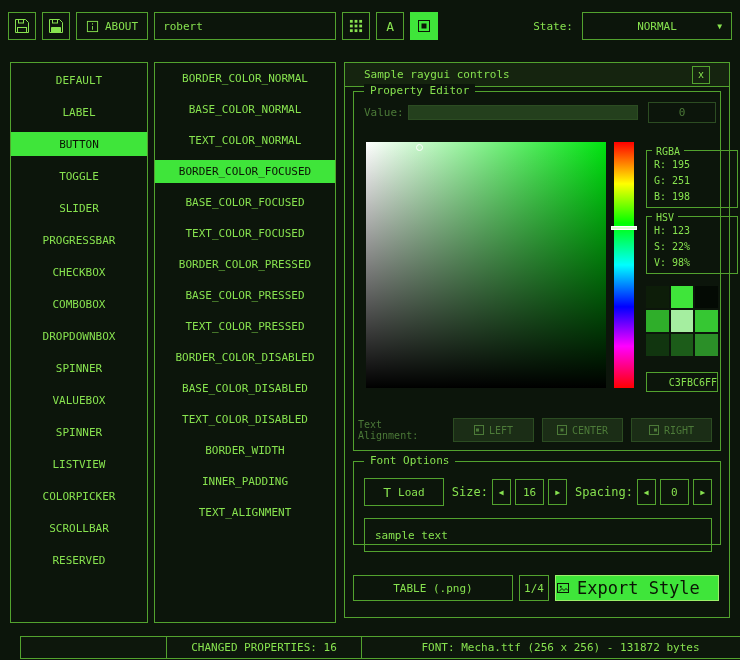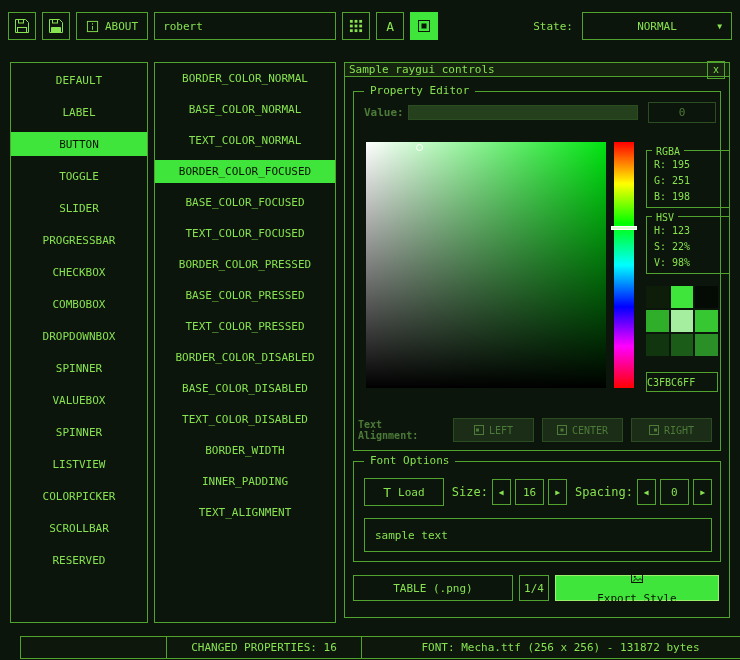--- a/index.html
+++ b/index.html
@@ -36,62 +36,62 @@
   .list-controls .item { height:32px; }
   .list-props .item { height:31px; }
   .list .item span { position:relative; z-index:1; }
   .list .item.selected { color:var(--accent-text); }
   .list .item.selected::before { content:""; position:absolute; left:0; right:0; top:4px; bottom:4px;
                                  background:var(--accent); z-index:0; }
 
   
   .panel { position:absolute; left:344px; top:62px; width:386px; height:556px;
            border:1px solid var(--border); background:var(--bg); }
-  .panel-title { height:14px; border-bottom:1px solid var(--border); background:var(--titlebar-bg);
-                 display:flex; align-items:center; padding:0 4px; font-size:11px;text-align:right; }
+  .panel-title { height:24px; border-bottom:1px solid var(--border); background:var(--titlebar-bg);
+                 display:flex; align-items:center; padding:0 19px; font-size:11px;text-align:right; }
   .close-btn { margin-left:auto; width:18px; height:18px; border:1px solid var(--border);
                display:flex; align-items:center; justify-content:center; font-size:10px; }
 
   .group { position:absolute; border:1px solid var(--border); }
   .group-label { position:absolute; top:-8px; left:10px; background:var(--bg);
                  padding:0 6px; font-size:11px; }
   .group-pe { left:8px; top:28px; width:368px; height:360px; }
-  .group-fo { left:8px; top:398px; width:368px; height:101px;text-align:right; }
-
-  .dim { color:var(--dis-text);font-weight:bold; }
+  .group-fo { left:8px; top:398px; width:368px; height:84px;text-align:right; }
+
+  .dim { color:var(--dis-text); }
 
   .value-label { position:absolute; left:10px; top:14px; font-size:11px; }
   .value-slider { position:absolute; left:54px; top:13px; width:230px; height:15px;
                   background:var(--slider-bg); border:1px solid var(--dis-border); }
   .value-box { position:absolute; left:294px; top:10px; width:68px; height:21px;
                border:1px solid var(--dis-border); color:var(--dis-text);
                display:flex; align-items:center; justify-content:center; font-size:11px; }
 
   .picker { position:absolute; left:12px; top:50px; width:240px; height:246px;
             background:linear-gradient(to bottom, rgba(0,0,0,0), #000),
                        linear-gradient(to right, #ffffff, var(--hue-color)); }
   .picker-dot { position:absolute; width:7px; height:7px; border:1px solid #ffffff;
                 border-radius:50%; transform:translate(-3px,-3px); }
   .hue-wrap { position:absolute; left:260px; top:50px; width:20px; height:246px;
               background:linear-gradient(to bottom,#f00 0%,#ff0 17%,#0f0 33%,#0ff 50%,#00f 67%,#f0f 83%,#f00 100%); }
   .hue-marker { position:absolute; left:-3px; width:26px; height:4px;
                 background:#d9ffd0; border:1px solid #ffffff; }
 
-  .mini-box { position:absolute; left:292px; width:84px; height:58px; border:1px solid var(--border);
+  .mini-box { position:absolute; left:292px; width:92px; height:58px; border:1px solid var(--border);
               font-size:10px; padding:6px 0 0 7px; line-height:16px; }
   .rgba-box { top:58px; }
   .hsv-box  { top:124px; }
   .mini-label { position:absolute; top:-7px; left:5px; background:var(--bg); padding:0 4px; font-size:10px; }
 
   .swatches { position:absolute; left:292px; top:194px; width:72px; height:70px;
               display:grid; grid-template-columns:repeat(3,1fr); grid-template-rows:repeat(3,1fr); gap:2px; }
   .swatch { width:100%; height:100%; }
 
   .hex-box { position:absolute; left:292px; top:280px; width:72px; height:20px;
-             border:1px solid var(--border); display:flex; align-items:center; justify-content:flex-start;
+             border:1px solid var(--border); display:flex; align-items:center; justify-content:flex-end;
              font-size:10px; }
 
   .align-row { position:absolute; left:4px; top:326px; right:8px; height:24px;
                display:flex; align-items:center; font-size:10px; }
   .align-btn { width:84px; height:24px; margin-left:8px; background:var(--dis-bg);
                border:1px solid var(--dis-border); color:var(--dis-text);
                display:flex; align-items:center; justify-content:center; gap:5px; font-size:10px; }
 
   .fo-row { position:absolute; left:10px; top:16px; right:8px; height:28px;
             display:flex; align-items:center; gap:4px; font-size:11px; }
@@ -108,21 +108,21 @@
                 padding-left:10px; font-size:11px; }
 
   .format-btn { position:absolute; left:8px; top:512px; width:160px; height:26px;
                 border:1px solid var(--border); display:flex; align-items:center; justify-content:center;
                 font-size:11px; }
   .pages-box { position:absolute; left:174px; top:512px; width:30px; height:26px;
                border:1px solid var(--border); display:flex; align-items:center; justify-content:center;
                font-size:11px; }
   .export-btn { position:absolute; left:210px; top:512px; width:164px; height:26px;
                 background:var(--accent); border:1px solid var(--export-border); color:var(--accent-text);
-                display:flex; align-items:center; justify-content:center; gap:7px; font-size:11px;flex-direction:column; }
+                display:flex; align-items:center; gap:7px; font-size:17px; }
 
   
   .statusbar { position:absolute; left:0; top:636px; width:740px; height:23px; display:flex;margin-left:20px; }
   .status-seg { border:1px solid var(--border); background:var(--statusbar-bg); height:23px;
                 display:flex; align-items:center; justify-content:center; font-size:11px; }
   .seg1 { width:147px; }
   .seg2 { width:196px; margin-left:-1px; }
   .seg3 { flex:1; margin-left:-1px; }
 
   svg { display:block; }

